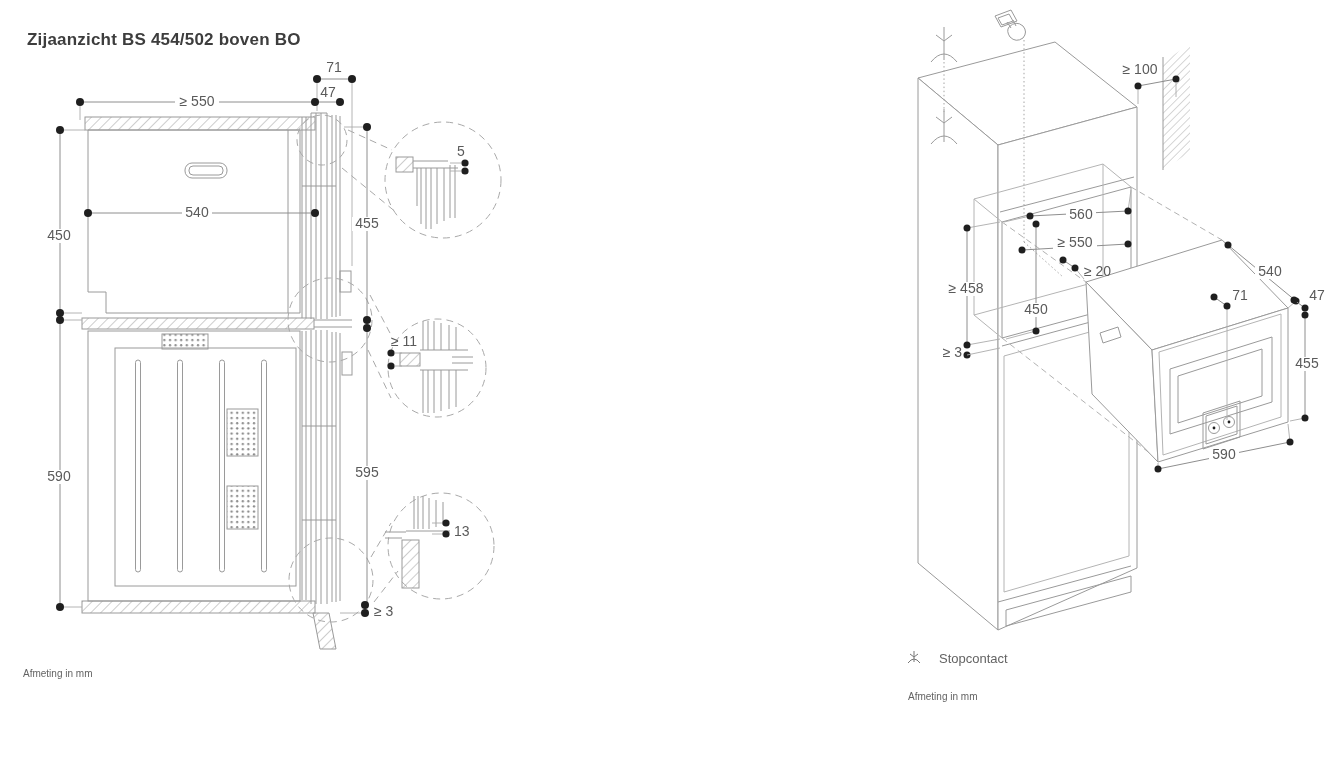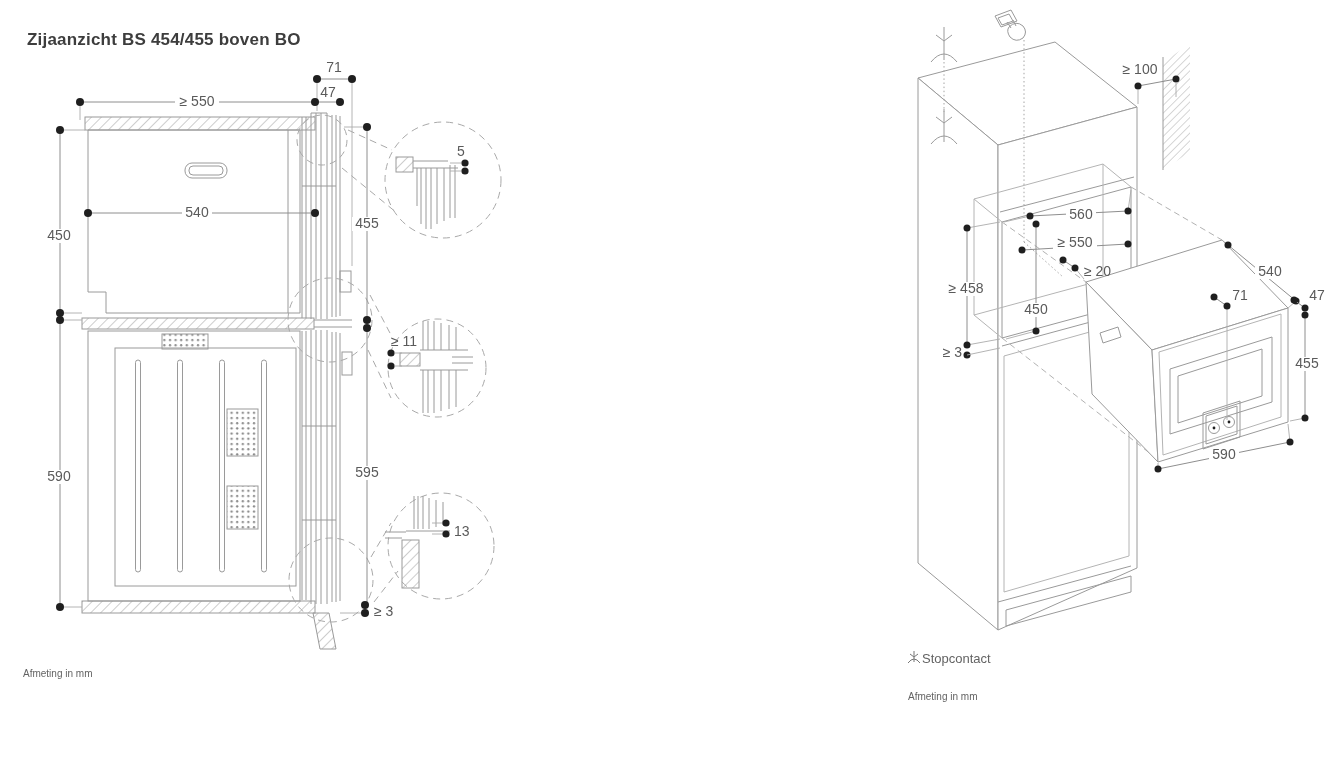--- a/index.html
+++ b/index.html
@@ -4,42 +4,42 @@
 <style>
   html,body{margin:0;padding:0;background:#fff;}
   .canvas{position:relative;width:1337px;height:764px;background:#fff;overflow:hidden;
           font-family:"Liberation Sans",sans-serif;}
   .canvas > svg{position:absolute;left:0;top:0;}
   .title{position:absolute;left:27px;top:30px;font-size:17px;font-weight:600;
          color:#3d3d3d;letter-spacing:.2px;}
   .note{position:absolute;font-size:10px;color:#636363;}
   .note-left{left:23px;top:668px;}
   .note-right{left:908px;top:691px;}
-  .legend{position:absolute;left:906px;top:650px;display:flex;align-items:center;gap:0;
+  .legend{position:absolute;left:906px;top:650px;display:flex;align-items:center;gap:17px;
           font-size:13px;color:#636363;}
   
   .s {stroke:#9a9a9a;stroke-width:1;fill:none;}
   .sh{stroke:#9a9a9a;stroke-width:1;}
   .s2{stroke:#b4b4b4;stroke-width:1;fill:none;}
   .sw{stroke:#9a9a9a;stroke-width:1;fill:#fff;}
   .dm{stroke:#8e8e8e;stroke-width:1;fill:none;}
   .ex{stroke:#ababab;stroke-width:.9;fill:none;}
   .dc{stroke:#a9a9a9;stroke-width:1;stroke-dasharray:7 5;fill:none;}
   .da{stroke:#b2b2b2;stroke-width:1;stroke-dasharray:6 4;fill:none;}
   .pd{stroke:#a5a5a5;stroke-width:1;stroke-dasharray:1.5 2.6;fill:none;}
   .dt{fill:#1f1f1f;stroke:none;}
   text.t{fill:#5a5a5a;font-family:"Liberation Sans",sans-serif;font-size:14px;}
   .bgw{fill:#fff;stroke:none;}
 </style>
 </head>
 <body>
 
 <div class="canvas">
 
-  <div class="title">Zijaanzicht BS 454/455 boven BO</div>
+  <div class="title">Zijaanzicht BS 454/502 boven BO</div>
 
   <svg width="1337" height="764" viewBox="0 0 1337 764">
     <defs>
       <pattern id="h1" width="7" height="7" patternUnits="userSpaceOnUse" patternTransform="rotate(45)">
         <line x1="0" y1="0" x2="0" y2="7" stroke="#9c9c9c" stroke-width="1"></line>
       </pattern>
       <pattern id="h2" width="5.5" height="5.5" patternUnits="userSpaceOnUse" patternTransform="rotate(45)">
         <line x1="0" y1="0" x2="0" y2="5.5" stroke="#adadad" stroke-width="1"></line>
       </pattern>
       <pattern id="dg" width="5.6" height="5.2" patternUnits="userSpaceOnUse">

